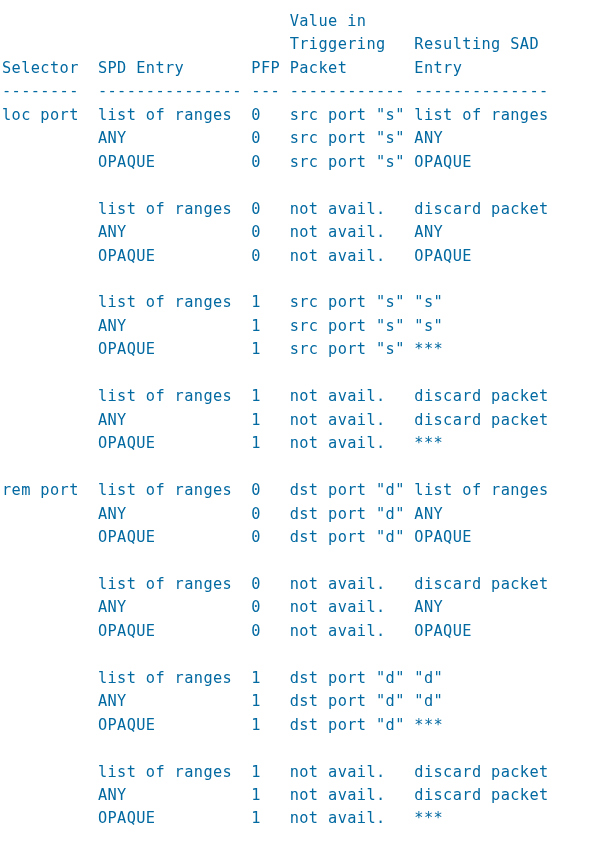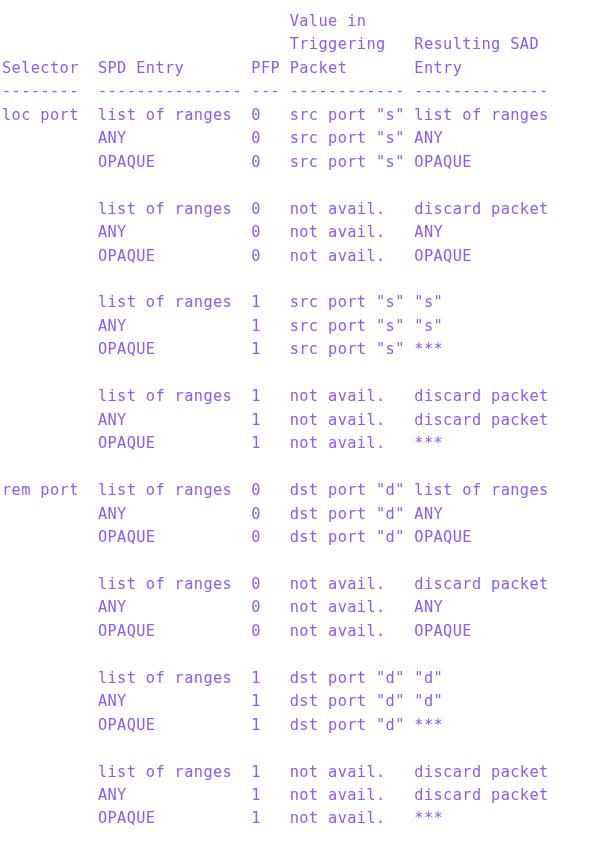--- a/index.html
+++ b/index.html
@@ -20,21 +20,21 @@
     height: 860px;
     background: #ffffff;
   }
   pre.text-table {
     margin: 0;
     padding: 10px 0 0 2px;
     font-family: "DejaVu Sans Mono", "Liberation Mono", monospace;
     font-size: 15.3px;
     line-height: 23.45px;
     letter-spacing: 0.38px;
-    color: #8b5cf6;
+    color: #0369a1;
     white-space: pre;
     -webkit-font-smoothing: antialiased;
   }
 </style>
 </head>
 <body>
 
 <div id="table-root">
   <pre class="text-table">                              Value in
                               Triggering   Resulting SAD

